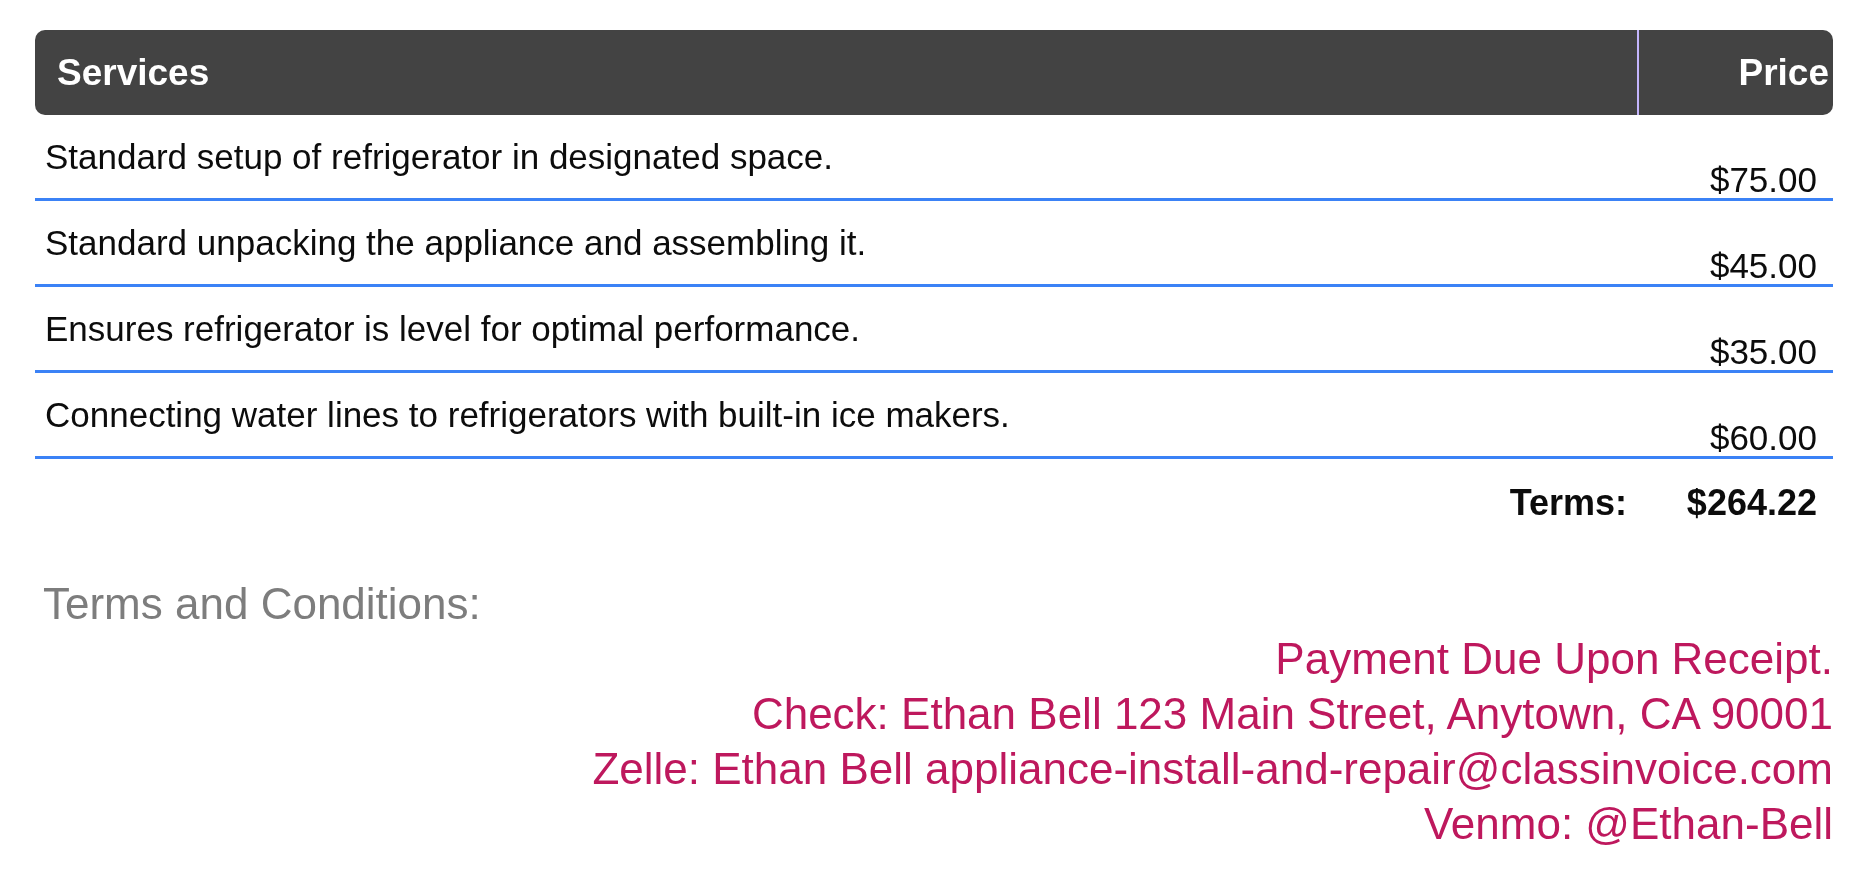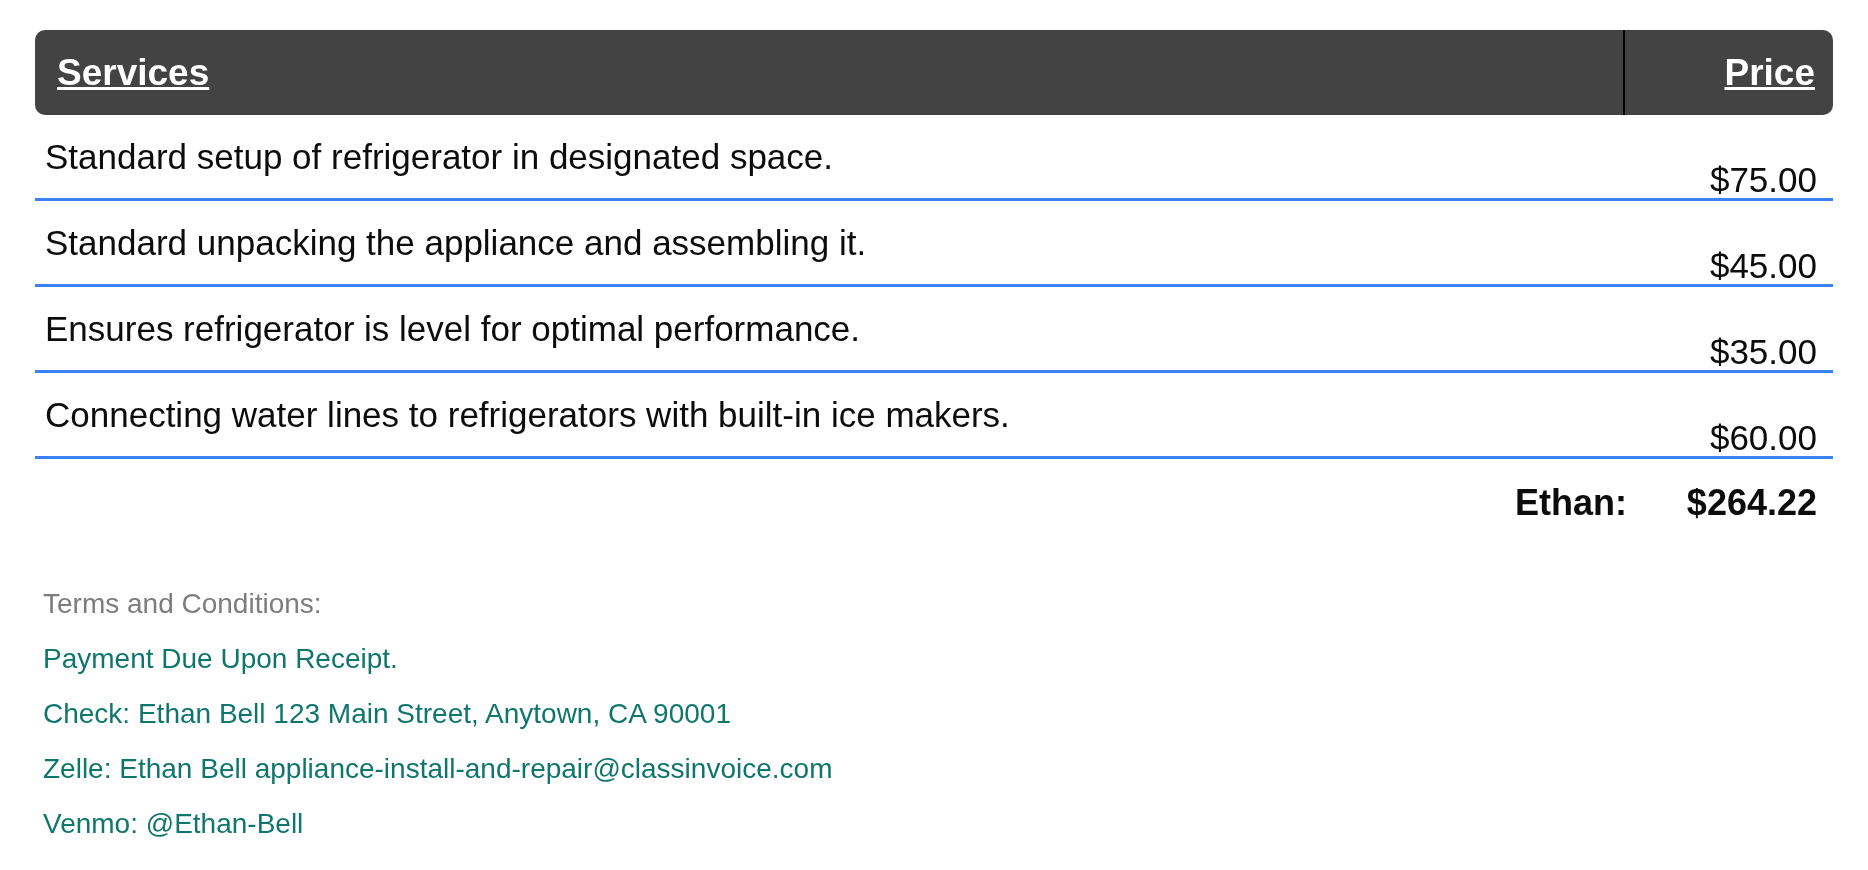--- a/index.html
+++ b/index.html
@@ -23,35 +23,34 @@
   .table-header {
     display: flex;
     align-items: stretch;
     background: #434343;
     border-radius: 10px;
     height: 85px;
     color: #ffffff;
     font-weight: bold;
     font-size: 37px;
     overflow: hidden;
-    text-decoration: underline;
   }
   .th-services {
     flex: 1;
     display: flex;
     align-items: center;
     padding-left: 22px;
   }
   .th-price {
     width: 190px;
     display: flex;
     align-items: center;
     justify-content: flex-end;
-    padding-right: 18px;
-    border-left: 2px solid #000000;
+    padding-right: 4px;
+    border-left: 2px solid #c4b5fd;
   }
   .table-row {
     display: flex;
     align-items: center;
     height: 83px;
     border-bottom: 3px solid #3b82f6;
     font-size: 35px;
   }
   .cell-service {
     flex: 1;
@@ -72,28 +71,29 @@
     font-size: 36px;
   }
   .total-value {
     width: 190px;
     text-align: right;
     padding-right: 16px;
   }
   .terms-section {
     margin-top: 29px;
     padding-left: 8px;
-    font-size: 28px;
+    font-size: 44px;
     line-height: 55px;
   }
   .terms-heading {
     color: #7d7d7d;
   }
   .terms-line {
-    color: #0f766e;
+    color: #be185d;
+    text-align: right;
   }
 </style>
 </head>
 <body>
 
 <div class="invoice">
 
   <div class="services-table">
 
     <div class="table-header">
@@ -115,21 +115,21 @@
       <div class="cell-service">Ensures refrigerator is level for optimal performance.</div>
       <div class="cell-price">$35.00</div>
     </div>
 
     <div class="table-row">
       <div class="cell-service">Connecting water lines to refrigerators with built-in ice makers.</div>
       <div class="cell-price">$60.00</div>
     </div>
 
     <div class="total-row">
-      <div class="total-label">Ethan:</div>
+      <div class="total-label">Terms:</div>
       <div class="total-value">$264.22</div>
     </div>
 
   </div>
 
   <div class="terms-section">
     <div class="terms-heading">Terms and Conditions:</div>
     <div class="terms-line">Payment Due Upon Receipt.</div>
     <div class="terms-line">Check: Ethan Bell 123 Main Street, Anytown, CA 90001</div>
     <div class="terms-line">Zelle: Ethan Bell appliance-install-and-repair@classinvoice.com</div>

